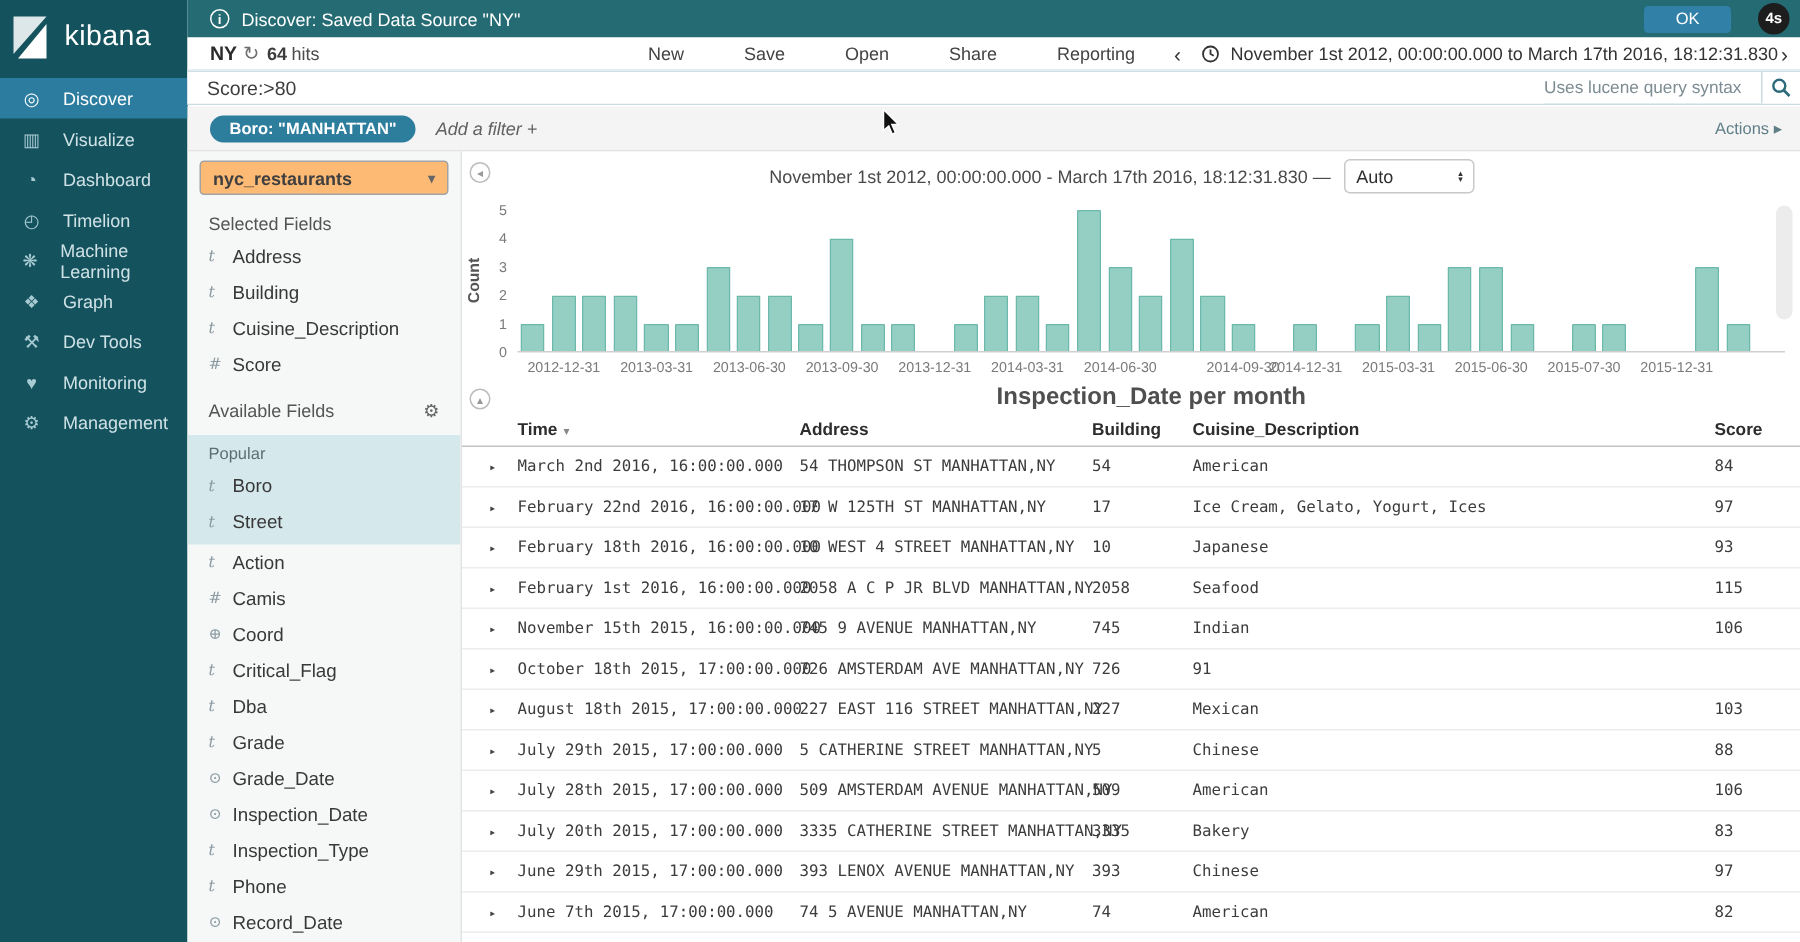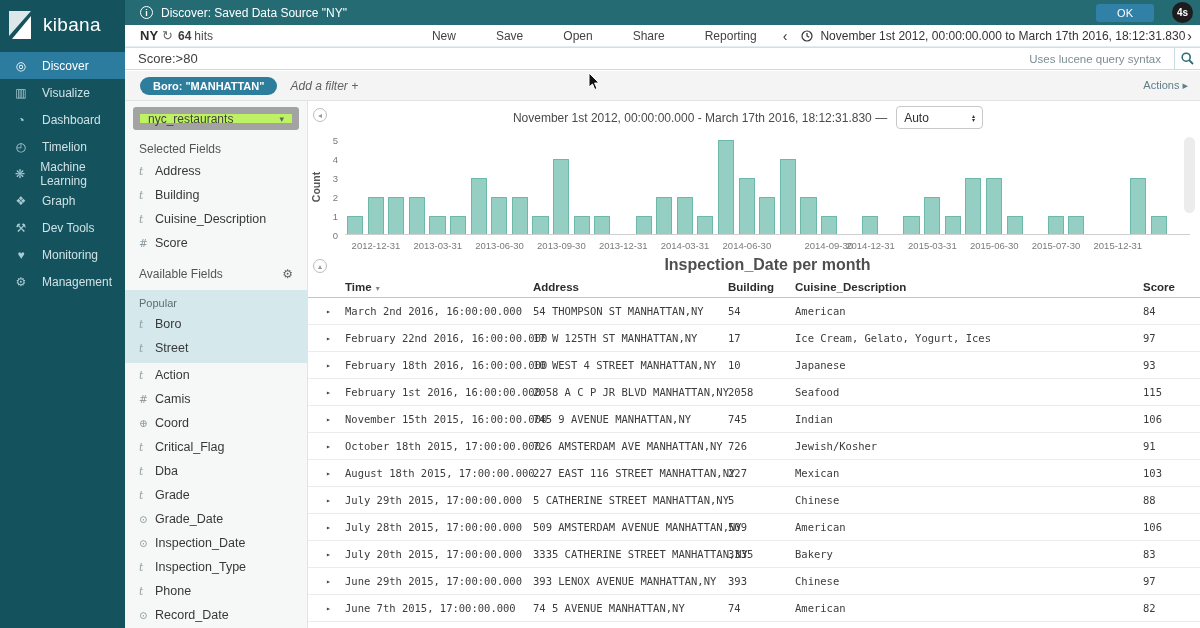--- a/index.html
+++ b/index.html
@@ -41,21 +41,21 @@
   .search-btn { width:26px; border-left:1px solid #c9dce1; display:flex; align-items:center; justify-content:center; background:#fff; }
 
   
   .filterbar { position:absolute; left:125px; top:71px; right:0; height:30px; background:#f4f4f4; border-bottom:1px solid #e2e2e2; display:flex; align-items:center; padding:0 12px 0 15px; }
   .pill { background:#2d7d9d; color:#fff; font-size:11px; font-weight:bold; padding:3px 13px; border-radius:11px; }
   .addfilter { margin-left:13px; font-size:12px; color:#616161;font-style:italic; }
   .actions { margin-left:auto; font-size:11px; color:#5f7e88; }
 
   
   .fields { position:absolute; left:125px; top:101px; width:183px; bottom:0; background:#f6f8f8; border-right:1px solid #e3e3e3; overflow:hidden; }
-  .idx-select { margin:6px 8px 4px; height:23px; background:#bef264; border:7px solid #a3a3a3; border-radius:3px; display:flex; align-items:center; padding:0 8px; font-size:12px; color:#3f3f3f; }
+  .idx-select { margin:6px 8px 4px; height:23px; background:#fdba74; border:1px solid #a3a3a3; border-radius:3px; display:flex; align-items:center; padding:0 8px; font-size:12px; color:#3f3f3f;font-weight:bold; }
   .idx-caret { margin-left:auto; font-size:9px; color:#666; }
   .f-head { display:flex; align-items:center; font-size:12px; color:#545454; margin:12px 14px 3px; }
   .gear { margin-left:auto; font-size:12px; color:#666; }
   .f-row { display:flex; align-items:center; height:24px; padding-left:14px; font-size:12.5px; color:#383838; }
   .f-type { width:16px; font-size:10.5px; color:#8d9ca3; font-family:"DejaVu Serif",serif; font-style:italic; }
   .popular { background:#d5e8ec; padding:7px 0 3px; margin-top:9px; }
   .pop-head { font-size:11px; color:#5e6e73; margin:0 0 3px 14px; }
 
   
   .main { position:absolute; left:308px; top:101px; right:0; bottom:0; background:#fff; overflow:hidden; }
@@ -400,21 +400,20 @@
     <span class="td">745 9 AVENUE MANHATTAN,NY</span>
     <span class="td">745</span>
     <span class="td">Indian</span>
     <span class="td">106</span>
   </div>
           <div class="trow">
     <span class="exp">▸</span>
     <span class="td">October 18th 2015, 17:00:00.000</span>
     <span class="td">726 AMSTERDAM AVE MANHATTAN,NY</span>
     <span class="td">726</span>
-    <span class="td">Jewish/Kosher</span>
     <span class="td">91</span>
   </div>
           <div class="trow">
     <span class="exp">▸</span>
     <span class="td">August 18th 2015, 17:00:00.000</span>
     <span class="td">227 EAST 116 STREET MANHATTAN,NY</span>
     <span class="td">227</span>
     <span class="td">Mexican</span>
     <span class="td">103</span>
   </div>

